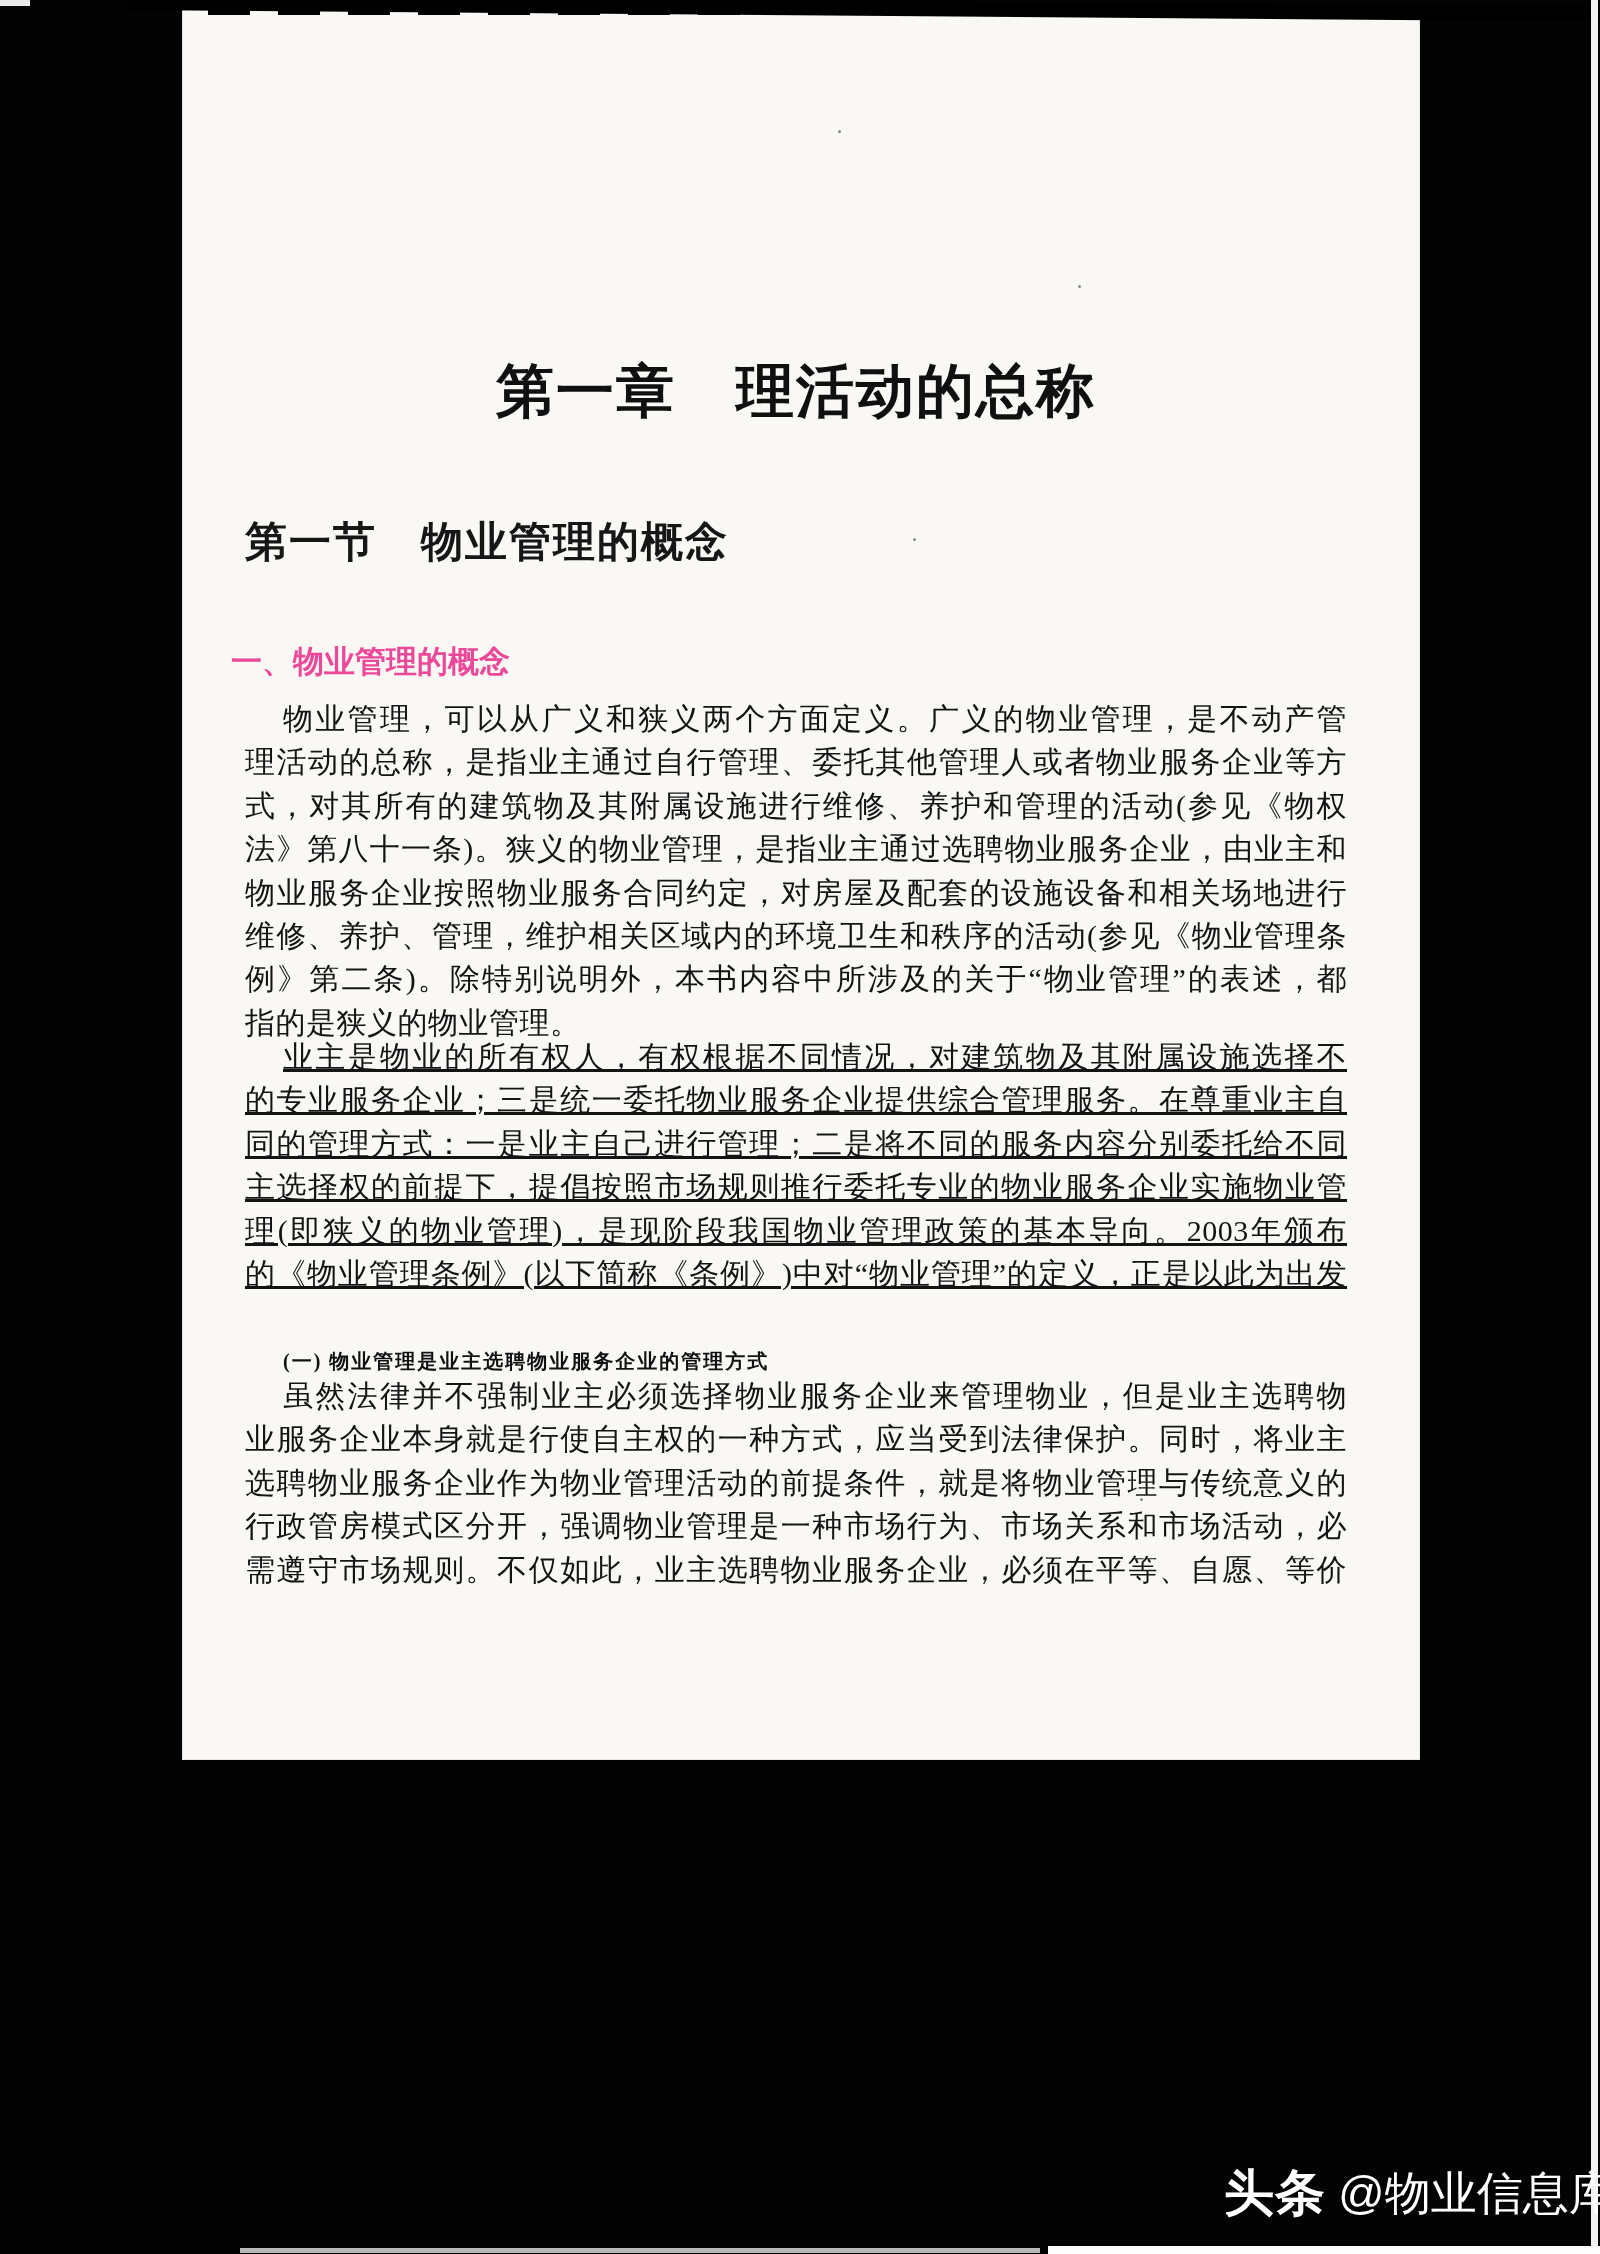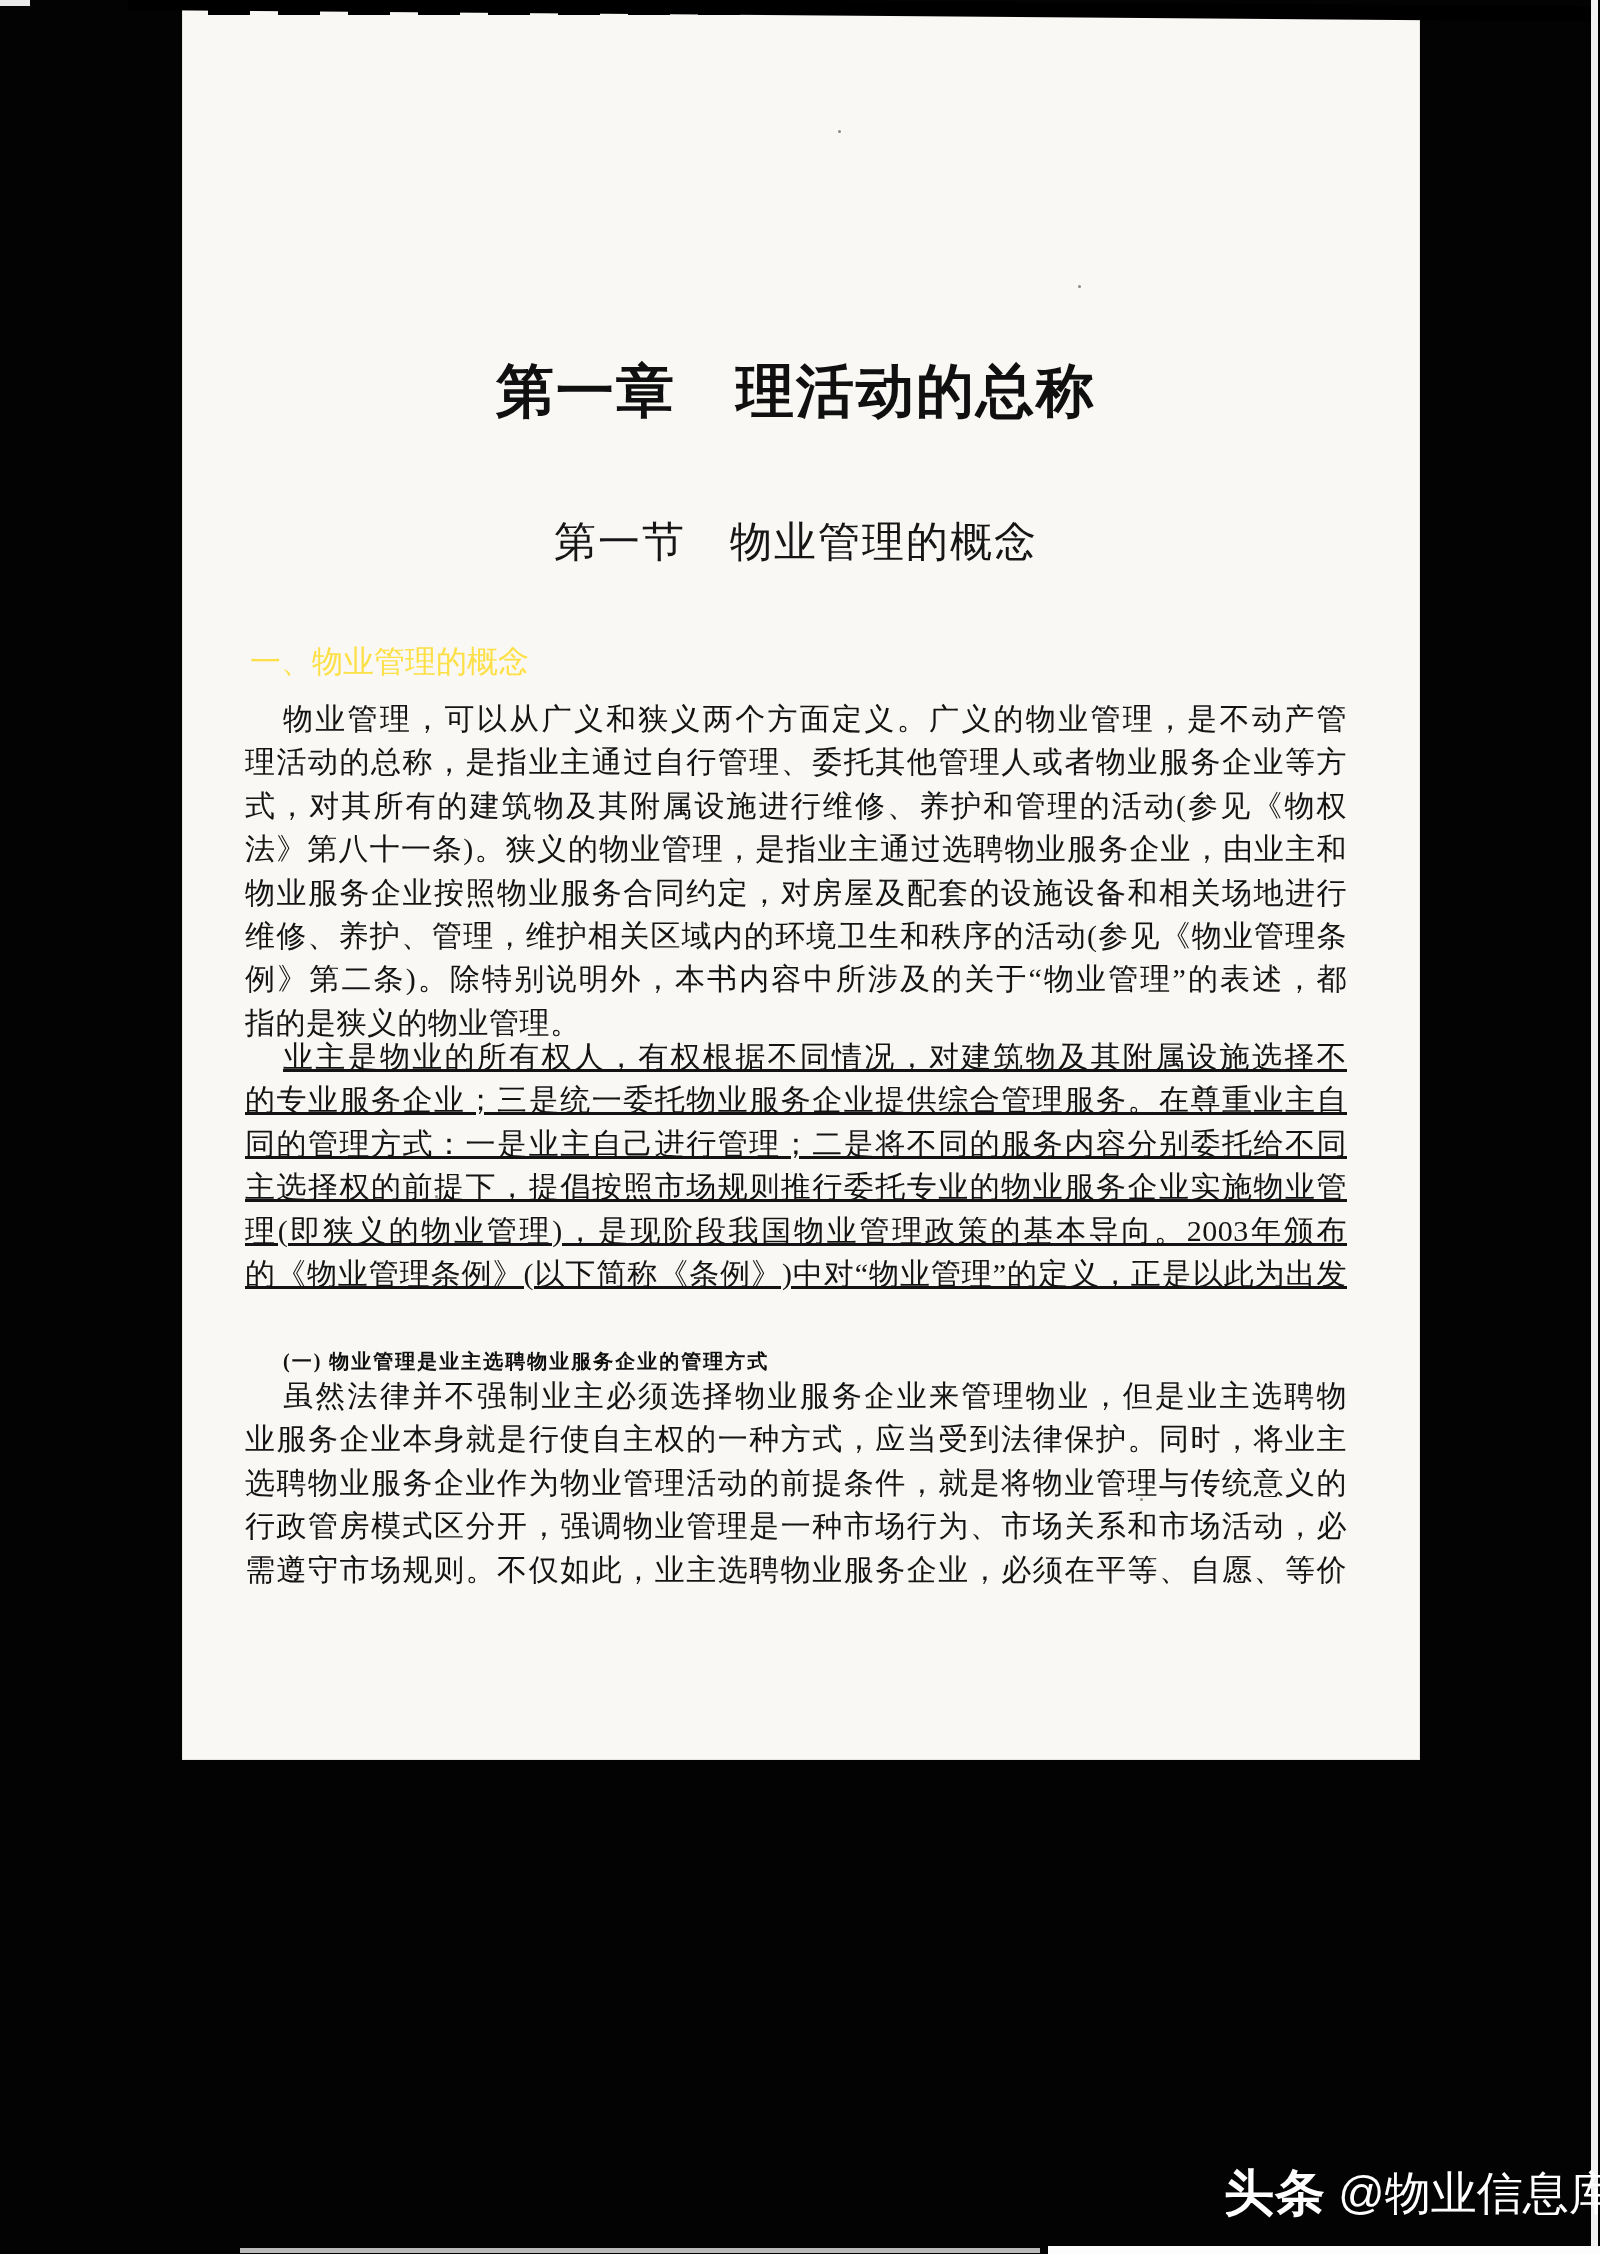--- a/index.html
+++ b/index.html
@@ -15,24 +15,24 @@
              background:repeating-linear-gradient(90deg,#000 0 42px,transparent 42px 70px);}
   .corner-sliver{position:absolute;left:0;top:0;width:30px;height:6px;background:#e9e9e9;}
   .edge-strip-right{position:absolute;left:1591px;top:0;width:7px;height:2254px;background:#f2f2f2;}
   .bottom-strip-dim{position:absolute;left:240px;top:2248px;width:800px;height:5px;background:#b9b9b9;}
   .bottom-strip{position:absolute;left:1048px;top:2246px;width:552px;height:8px;background:#fdfdfd;}
   .speck{position:absolute;width:3px;height:3px;background:#8a8a84;border-radius:50%;}
   
   .chapter-title{position:absolute;left:245px;top:356px;width:1102px;text-align:center;
     font-family:"Liberation Sans","DejaVu Sans",sans-serif;font-weight:bold;
     font-size:58px;line-height:70px;color:#101010;letter-spacing:2px;}
-  .section-title{position:absolute;left:245px;top:514px;width:1102px;text-align:center;
-    font-size:42px;line-height:56px;color:#161616;letter-spacing:2px;font-weight:400;}
-  .h-bold{position:absolute;left:250px;font-family:"Liberation Sans","DejaVu Sans",sans-serif;
-    font-weight:normal;font-size:31px;line-height:40px;color:#fde047;}
+  .section-title{position:absolute;left:245px;top:514px;width:1102px;
+    font-size:42px;line-height:56px;color:#161616;letter-spacing:2px;font-weight:700;}
+  .h-bold{position:absolute;left:231px;font-family:"Liberation Sans","DejaVu Sans",sans-serif;
+    font-weight:bold;font-size:31px;line-height:40px;color:#ec4899;}
   .h-sub{position:absolute;left:245px;font-weight:bold;font-size:20px;line-height:42px;
     color:#111;letter-spacing:2px;}
   .para{position:absolute;left:245px;width:1102px;font-size:30px;color:#141414;}
   .ln{height:43.4px;line-height:43.4px;text-align:justify;letter-spacing:0.5px;}
   .ln.fill{text-align-last:justify;}
   .ln.first{text-indent:38px;}
   
   .watermark{position:absolute;left:1224px;top:2160px;display:flex;align-items:center;gap:12px;
     color:#fff;font-family:"Liberation Sans","DejaVu Sans",sans-serif;white-space:nowrap;}
   .wm-brand{font-size:50px;font-weight:900;letter-spacing:1px;}

